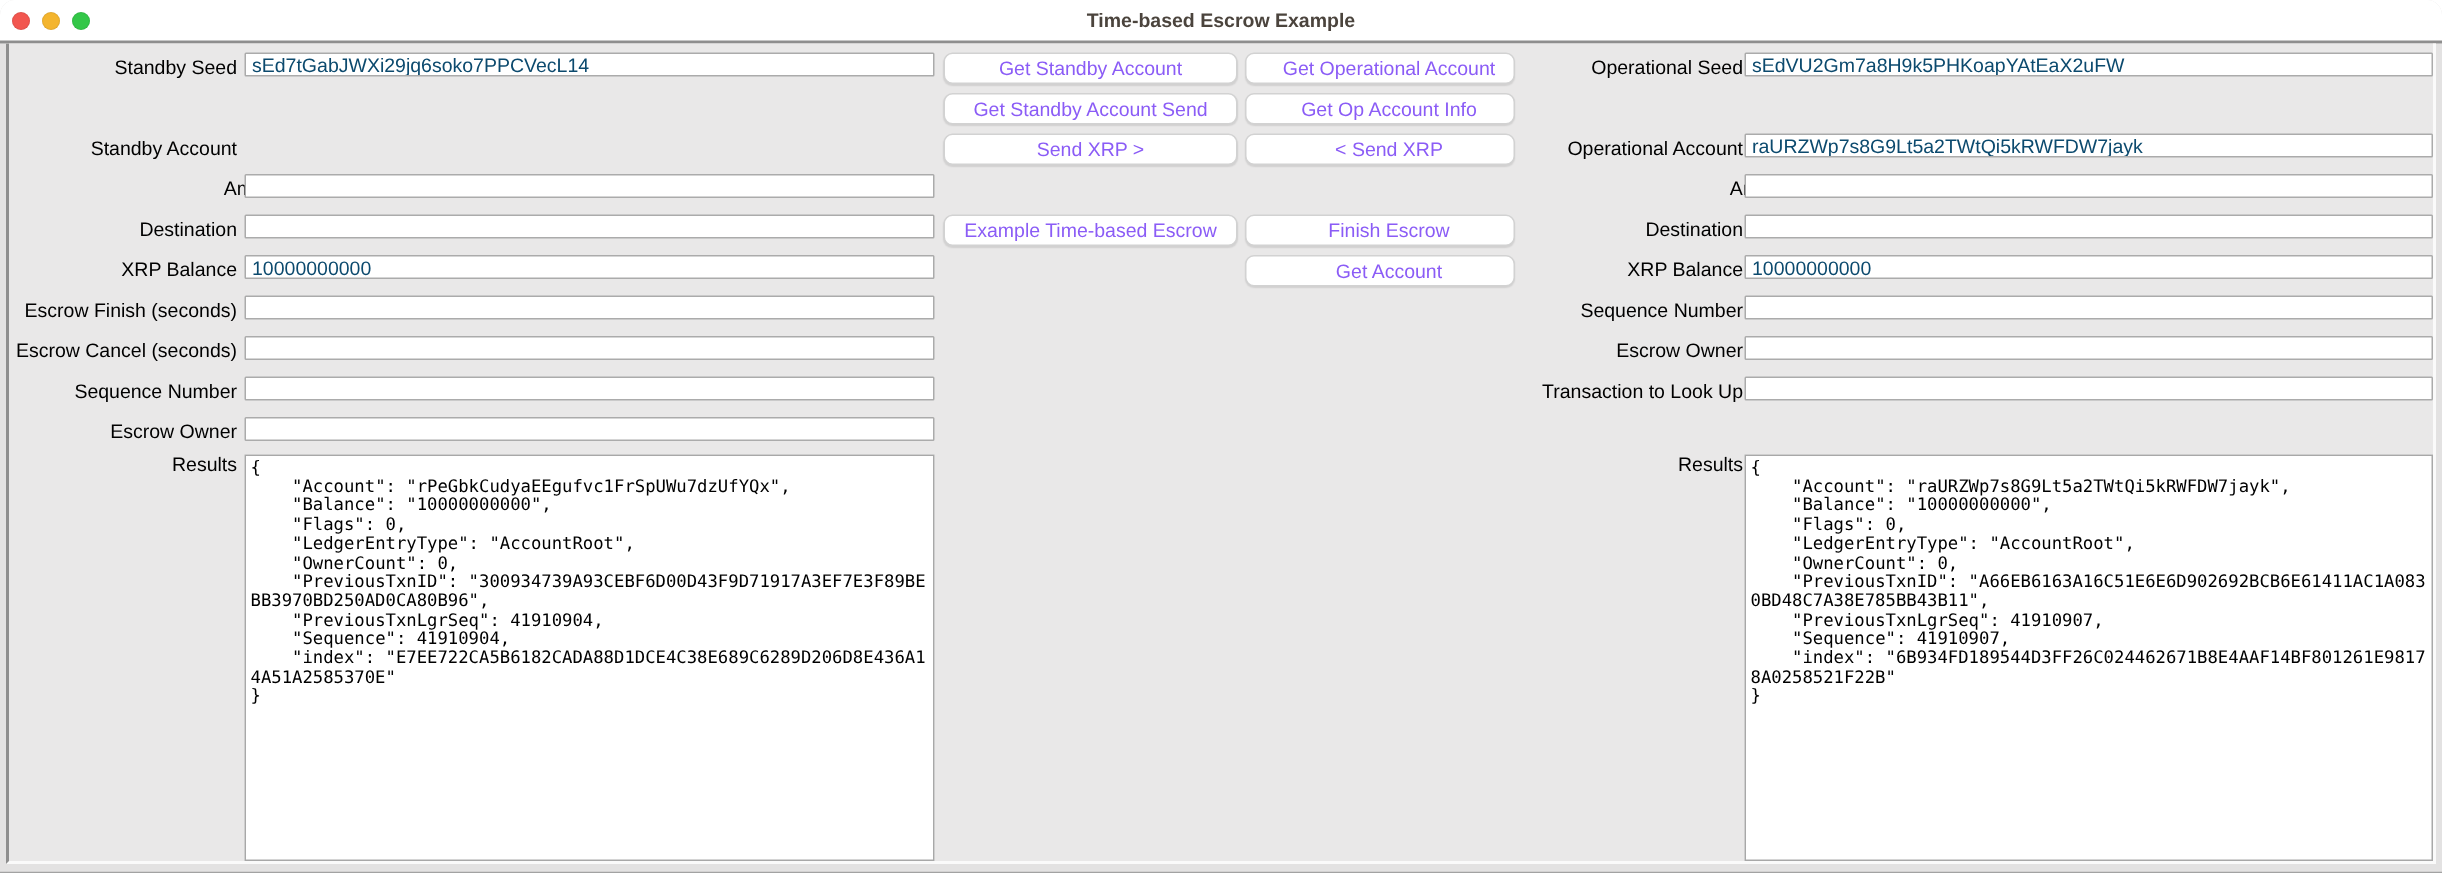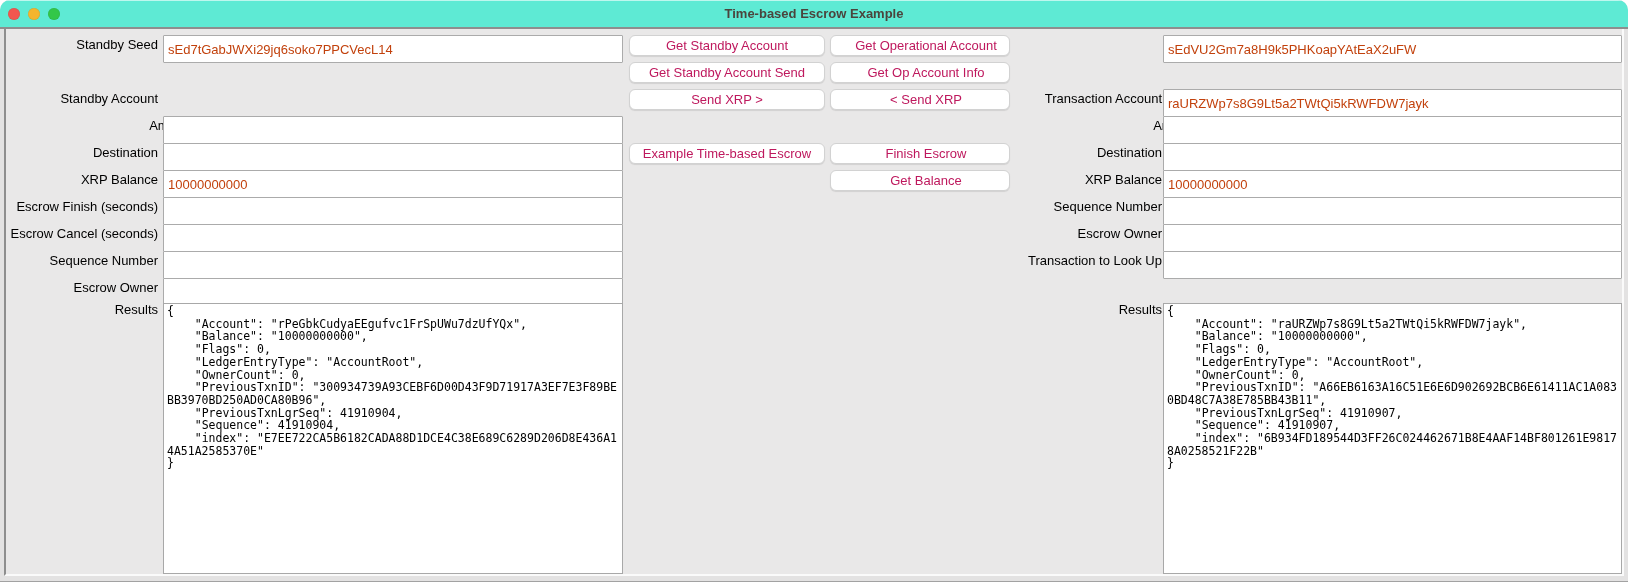--- a/index.html
+++ b/index.html
@@ -6,21 +6,21 @@
   .window {
     position:relative; width:1628px; height:582px;
     font-family:"Liberation Sans", sans-serif;
     background:#e3e2e2; overflow:hidden;
     border-radius:10px 10px 0 0;
     box-sizing:border-box;
     border-bottom:1px solid #a2a2a2;
   }
   .titlebar {
     position:absolute; left:0; top:0; width:100%; height:27px;
-    background:#5eead4;
+    background:#ffffff;
     border-bottom:2px solid #8e8e8e;
     box-shadow: inset 0 1px 0 rgba(255,255,255,0.6);
   }
   .title {
     text-align:center; line-height:27px; font-size:13px; font-weight:bold;
     color:#4b443d;
   }
   .lights { position:absolute; left:8px; top:8px; display:flex; gap:8px; }
   .light { width:12px; height:12px; border-radius:50%; box-shadow: inset 0 0 1px rgba(0,0,0,0.25); }
   .light.red    { background:#f2564f; }
@@ -35,32 +35,32 @@
   }
 
   .lbl {
     position:absolute; height:20px; line-height:20px;
     font-size:13px; color:#000000; text-align:right; white-space:nowrap;
   }
   .l-lbl { left:6px;   width:152px; }
   .r-lbl { left:950px; width:212px; }
 
   .entry {
-    position:absolute; height:28px; box-sizing:border-box;
+    position:absolute; height:16px; box-sizing:border-box;
     background:#ffffff; border:1px solid #ababab; border-radius:1px;
-    font-family:"Liberation Sans", sans-serif; font-size:13px; color:#c2410c;
+    font-family:"Liberation Sans", sans-serif; font-size:13px; color:#0c4a6e;
     padding:0 4px; outline:none;
   }
   .l-entry { left:163px;  width:460px; }
   .r-entry { left:1163px; width:459px; }
 
   .btn {
     position:absolute; height:21px; box-sizing:border-box;
     background:#ffffff; border:1px solid #d2d2d2; border-radius:6px;
-    font-family:"Liberation Sans", sans-serif; font-size:13px; color:#be185d;
+    font-family:"Liberation Sans", sans-serif; font-size:13px; color:#8b5cf6;
     box-shadow:0 1px 1px rgba(0,0,0,0.10);
     padding:0; line-height:19px; text-align:center; cursor:default;
   }
   .col-a { left:629px; width:196px; }
   .col-b { left:830px; width:180px;padding-left:12px; }
 
   .r1  { top:35px;  } .r2  { top:62px;  } .r3  { top:89px;  } .r4  { top:116px;padding-left:36px; }
   .r5  { top:143px; } .r6  { top:170px; } .r7  { top:197px; } .r8  { top:224px; }
   .r9  { top:251px; } .r10 { top:278px; }
 
@@ -122,24 +122,25 @@
 }</div>
 
   <button class="btn col-a r1">Get Standby Account</button>
   <button class="btn col-b r1">Get Operational Account</button>
   <button class="btn col-a r2">Get Standby Account Send</button>
   <button class="btn col-b r2">Get Op Account Info</button>
   <button class="btn col-a r3">Send XRP &gt;</button>
   <button class="btn col-b r3">&lt; Send XRP</button>
   <button class="btn col-a r5">Example Time-based Escrow</button>
   <button class="btn col-b r5">Finish Escrow</button>
-  <button class="btn col-b r6">Get Balance</button>
+  <button class="btn col-b r6">Get Account</button>
 
+  <div class="lbl r-lbl r1">Operational Seed</div>
   <input class="entry r-entry r1" value="sEdVU2Gm7a8H9k5PHKoapYAtEaX2uFW" style="">
-  <div class="lbl r-lbl r3">Transaction Account</div>
+  <div class="lbl r-lbl r3">Operational Account</div>
   <input class="entry r-entry r3" value="raURZWp7s8G9Lt5a2TWtQi5kRWFDW7jayk" style="">
   <div class="lbl r-lbl r4">Amount</div>
   <input class="entry r-entry r4" value="" style="">
   <div class="lbl r-lbl r5">Destination</div>
   <input class="entry r-entry r5" value="" style="">
   <div class="lbl r-lbl r6">XRP Balance</div>
   <input class="entry r-entry r6" value="10000000000" style="">
   <div class="lbl r-lbl r7">Sequence Number</div>
   <input class="entry r-entry r7" value="" style="">
   <div class="lbl r-lbl r8">Escrow Owner</div>

